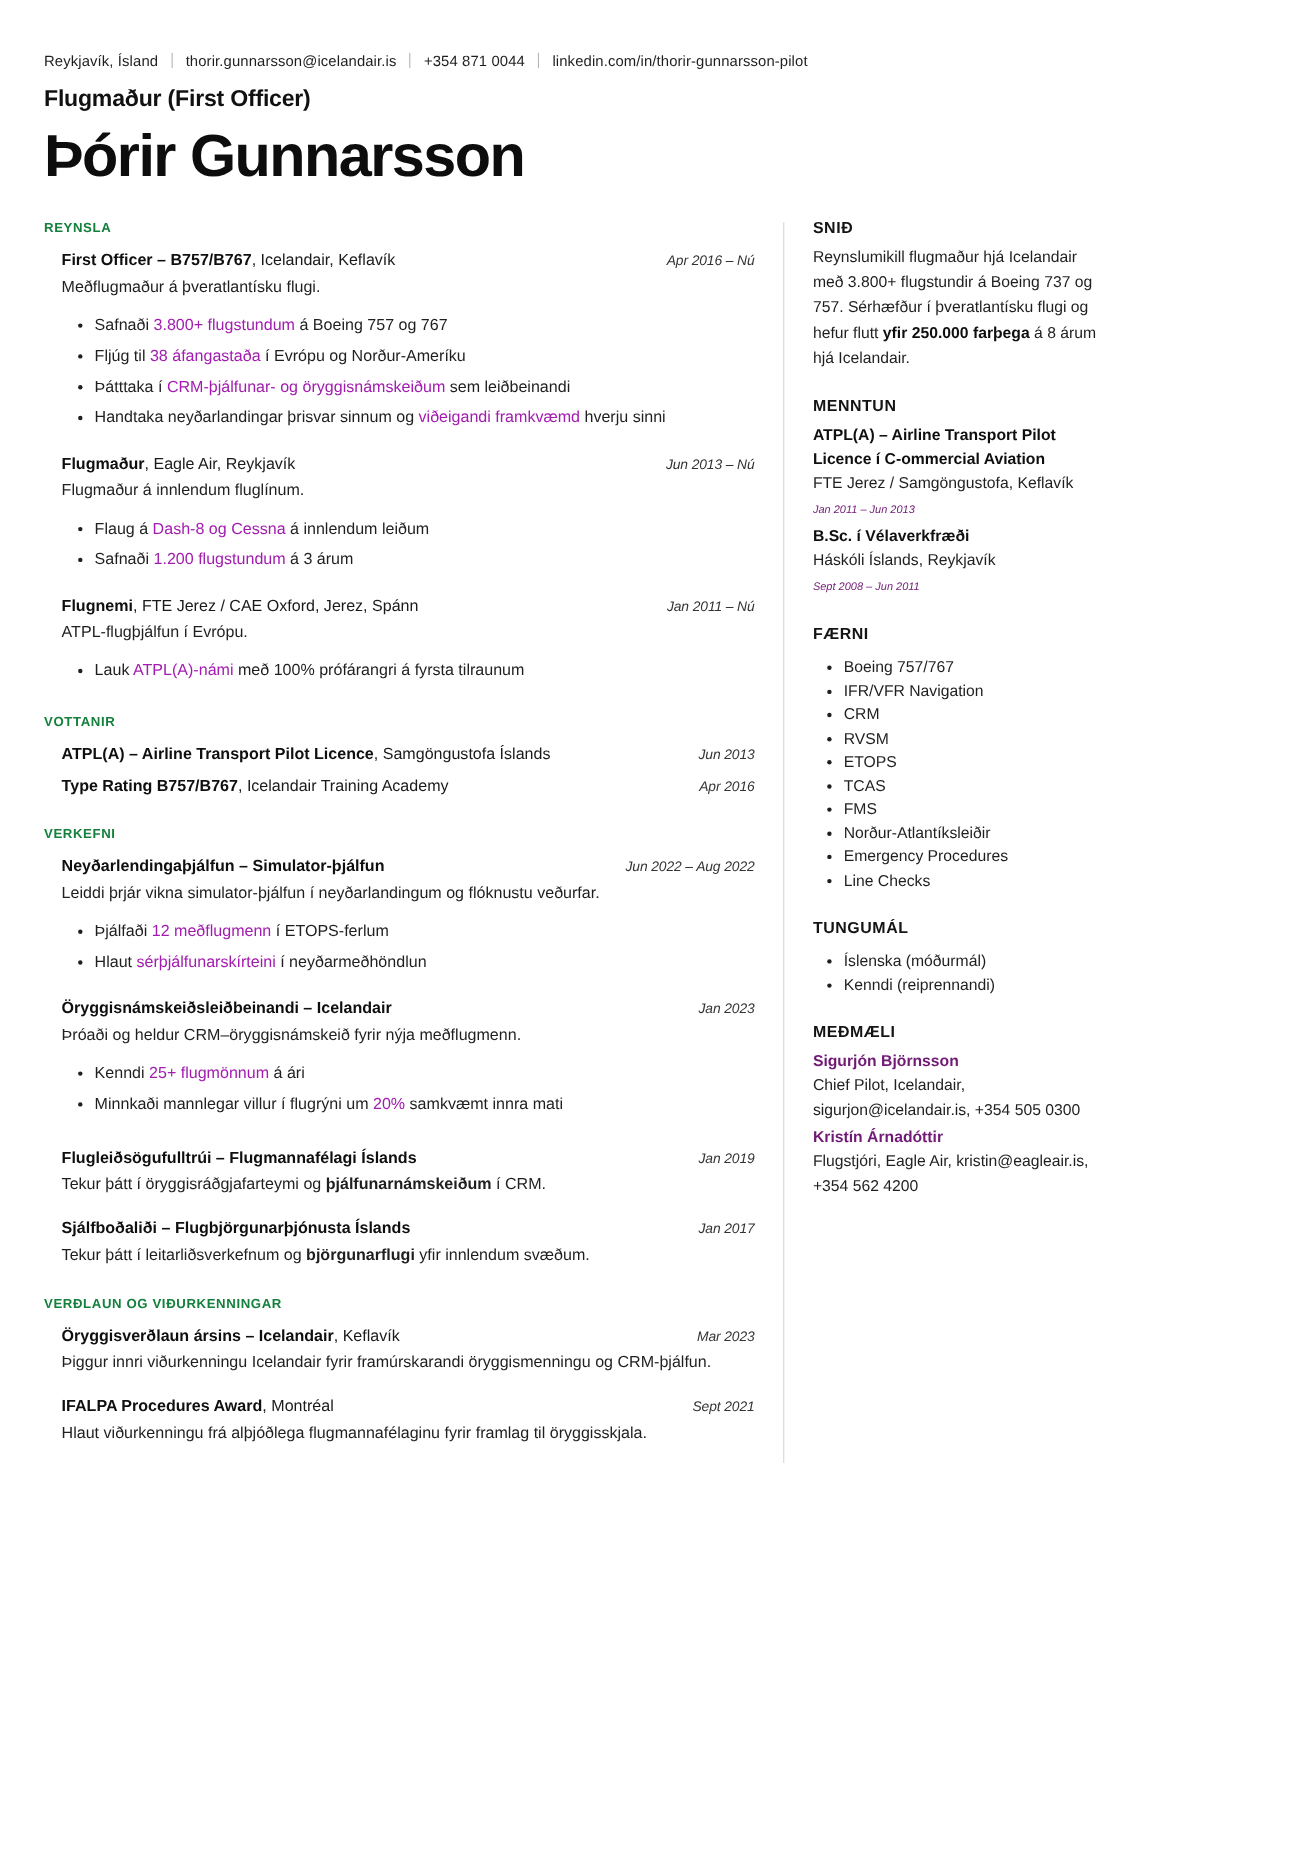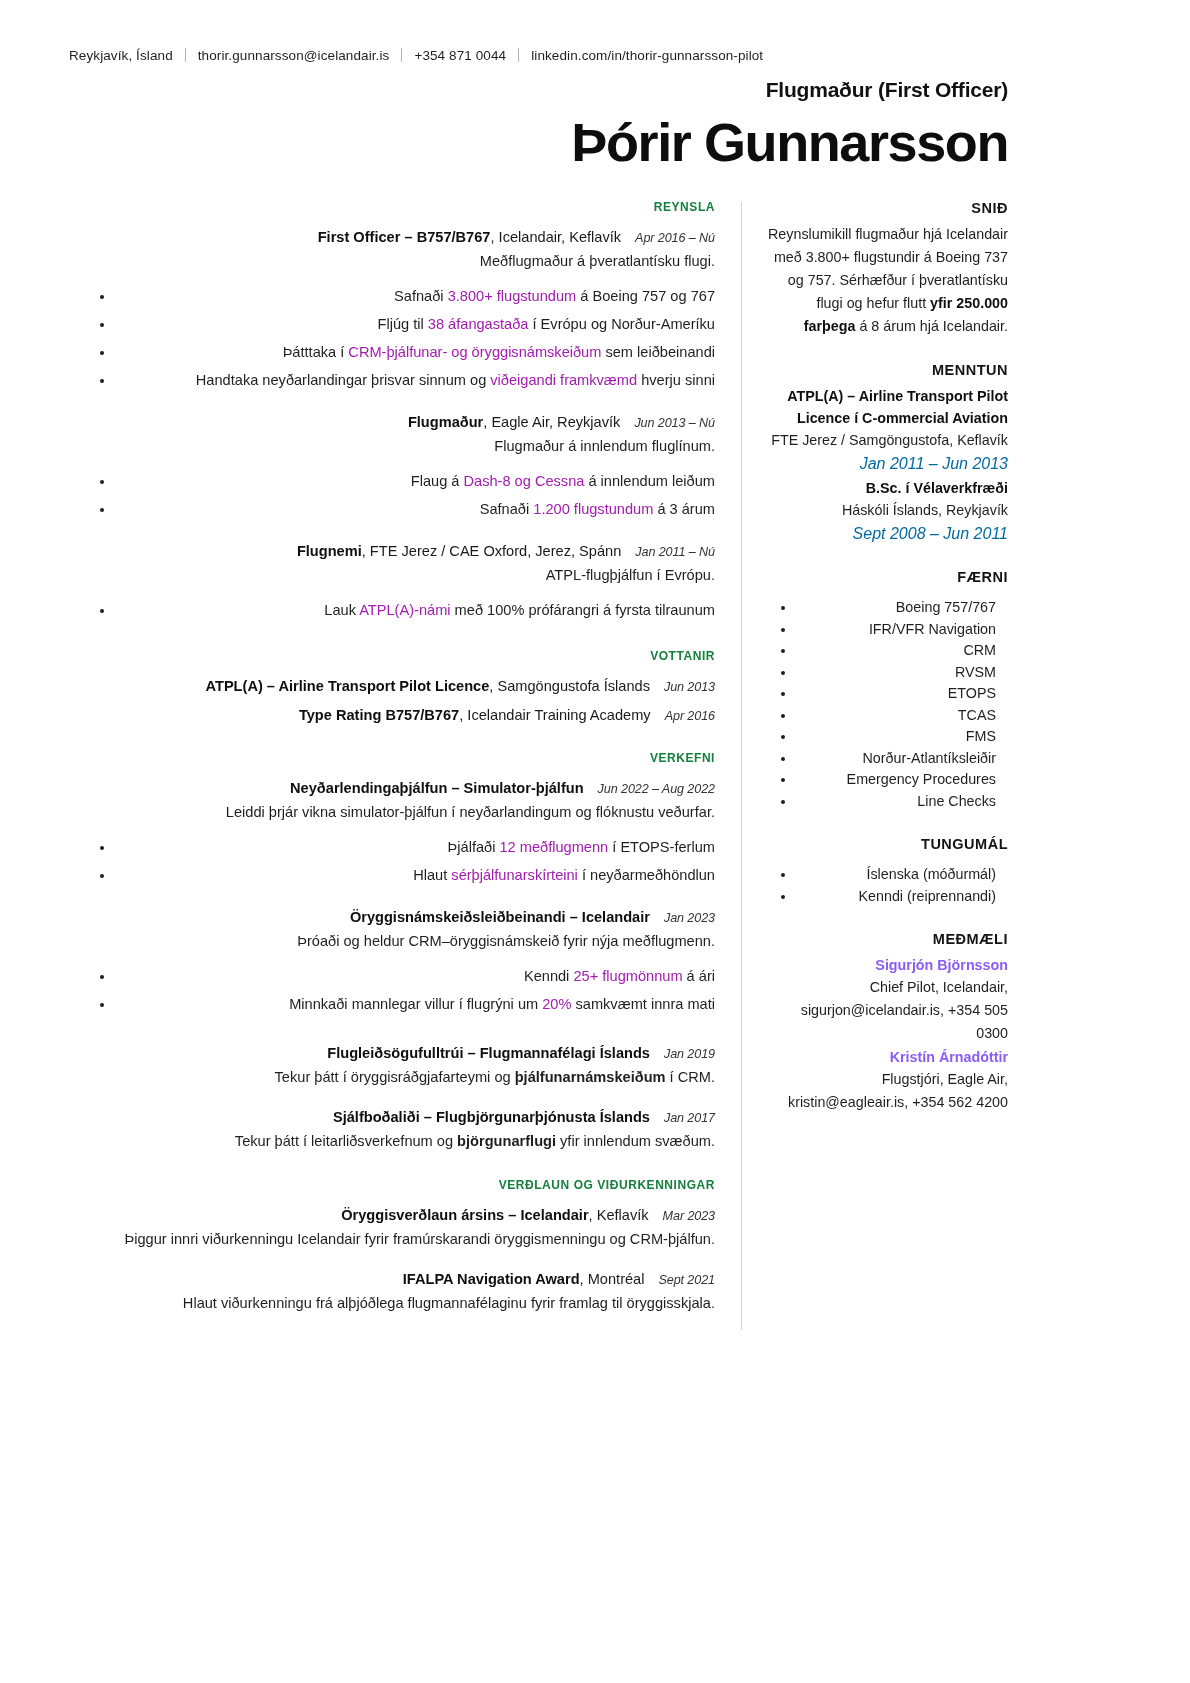--- a/index.html
+++ b/index.html
@@ -13,23 +13,22 @@
     font-family: "Liberation Sans", "DejaVu Sans", sans-serif;
     color: #1a1a1a;
     width: 1190px;
     height: 1683px;
     position: relative;
     -webkit-font-smoothing: antialiased;
   }
   .page {
     width: 1054px;
     min-height: 1683px;
-    padding: 46px 46px 0 69px;
+    padding: 46px 46px 0 40px;
     background: #ffffff;
-    text-align: right;
   }
 
   
   .contact-line {
     font-size: 13.5px;
     line-height: 18px;
     color: #1f1f1f;
     letter-spacing: 0.1px;
     display: flex;
     align-items: baseline;
@@ -164,41 +163,41 @@
     line-height: 22px;
     font-weight: bold;
     color: #0f0f0f;
   }
   .edu-org {
     font-size: 14.3px;
     line-height: 23px;
     color: #1f1f1f;
   }
   .edu-date {
-    font-size: 16px;
+    font-size: 10px;
     line-height: 23px;
     font-style: italic;
-    color: #0369a1;
+    color: #701a75;
   }
   ul.side-list {
     margin: 12px;
     padding-left: 16px;
     list-style: disc;
   }
   ul.side-list li {
     font-size: 14.3px;
     line-height: 21.5px;
     color: #1f1f1f;
   }
   .ref-item { margin-bottom: 1px; }
   .ref-name {
     font-size: 14.3px;
     line-height: 22px;
     font-weight: bold;
-    color: #8b5cf6;
+    color: #701a75;
   }
   .ref-detail {
     font-size: 14.3px;
     line-height: 23px;
     color: #1f1f1f;
   }
 </style>
 </head>
 <body>
 
@@ -333,21 +332,21 @@
         <div class="entry">
           <div class="entry-head">
             <div class="entry-title"><b>Öryggisverðlaun ársins – Icelandair</b><span>, Keflavík</span></div>
             <div class="entry-date">Mar 2023</div>
           </div>
           <div class="entry-sub">Þiggur innri viðurkenningu Icelandair fyrir framúrskarandi öryggismenningu og CRM-þjálfun.</div>
         </div>
 
         <div class="entry">
           <div class="entry-head">
-            <div class="entry-title"><b>IFALPA Navigation Award</b><span>, Montréal</span></div>
+            <div class="entry-title"><b>IFALPA Procedures Award</b><span>, Montréal</span></div>
             <div class="entry-date">Sept 2021</div>
           </div>
           <div class="entry-sub">Hlaut viðurkenningu frá alþjóðlega flugmannafélaginu fyrir framlag til öryggisskjala.</div>
         </div>
       </div>
 
     </div>
 
     <div class="divider"></div>
 

